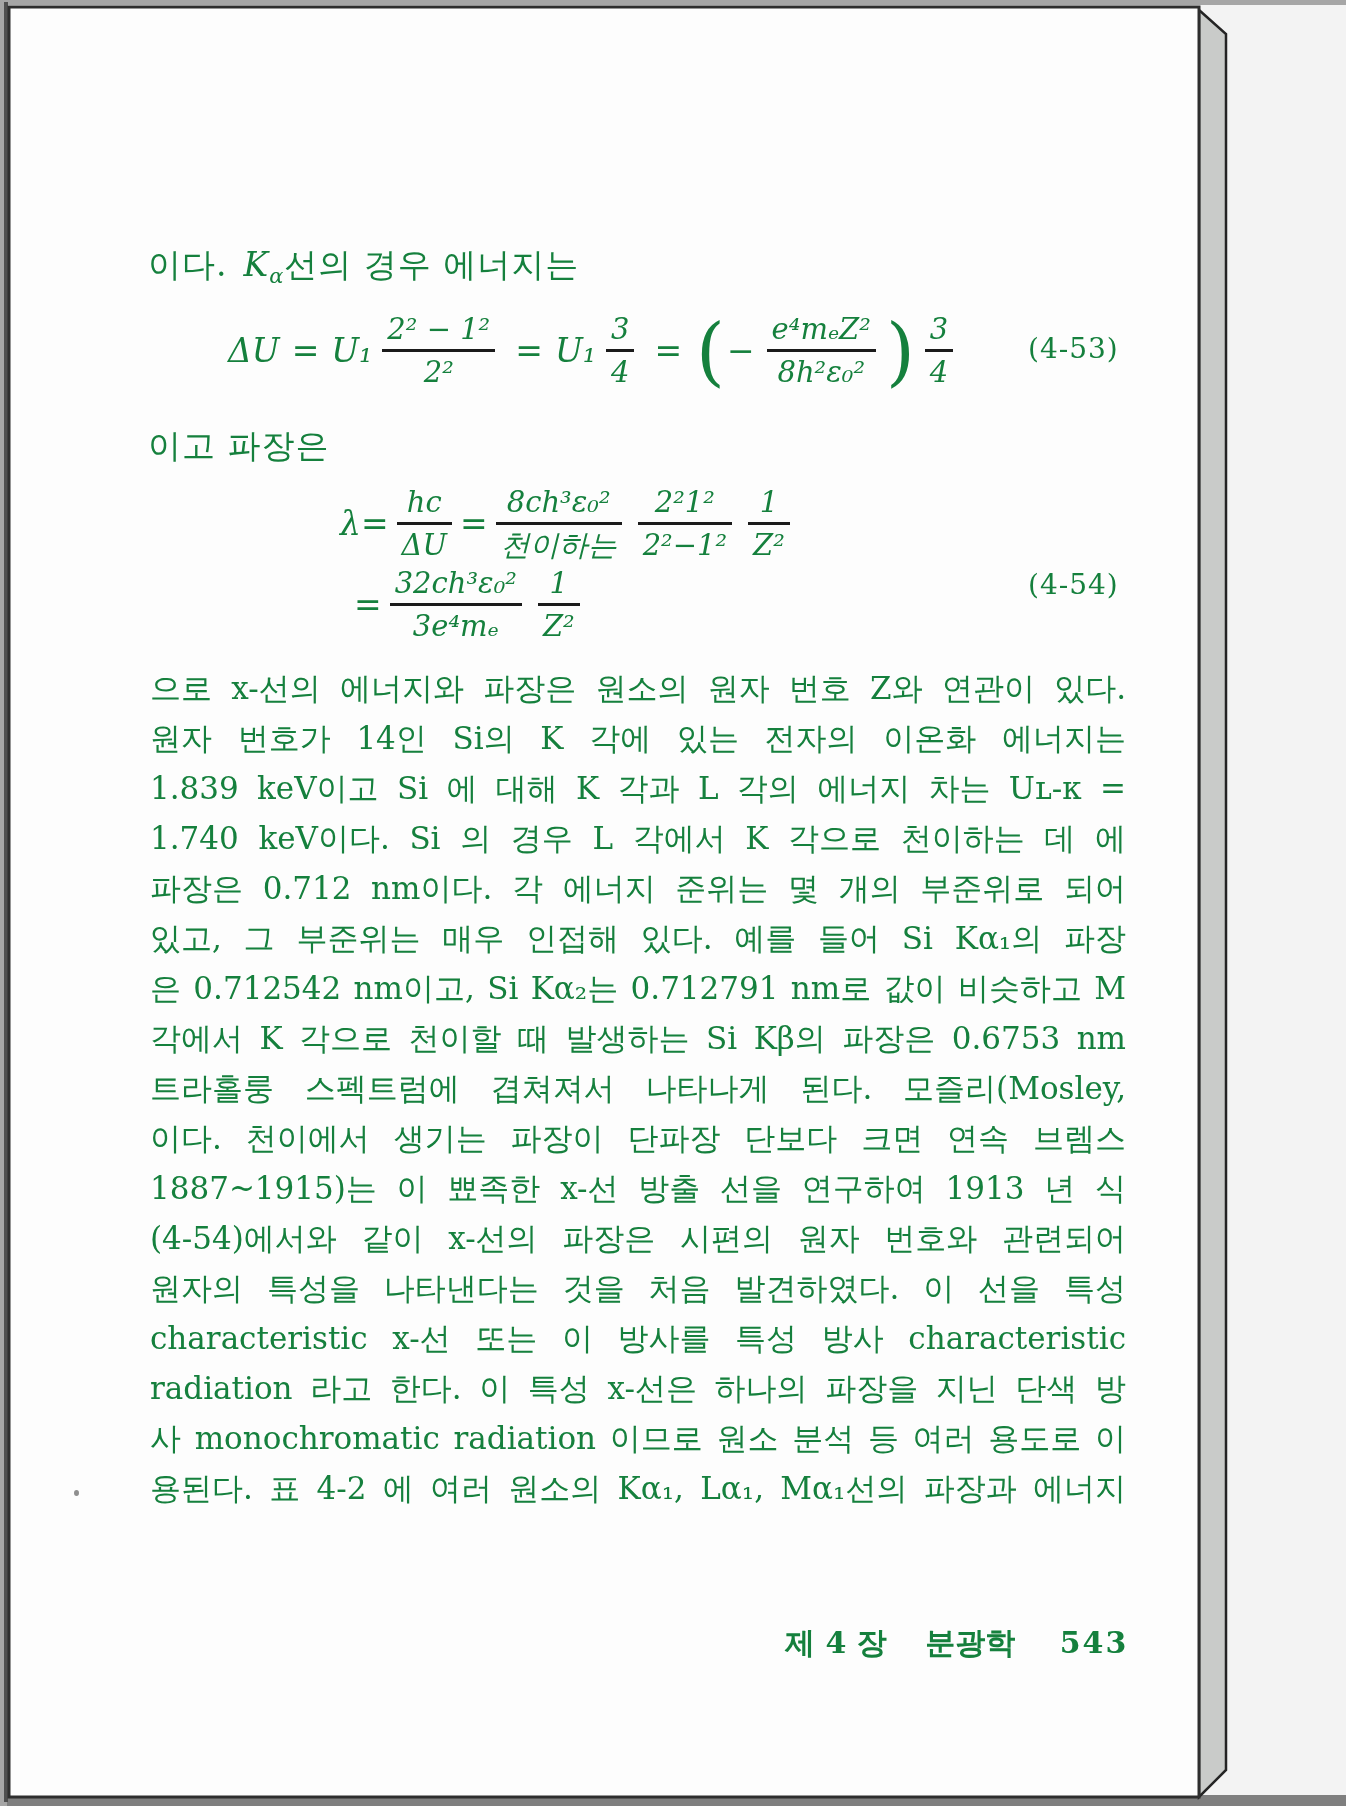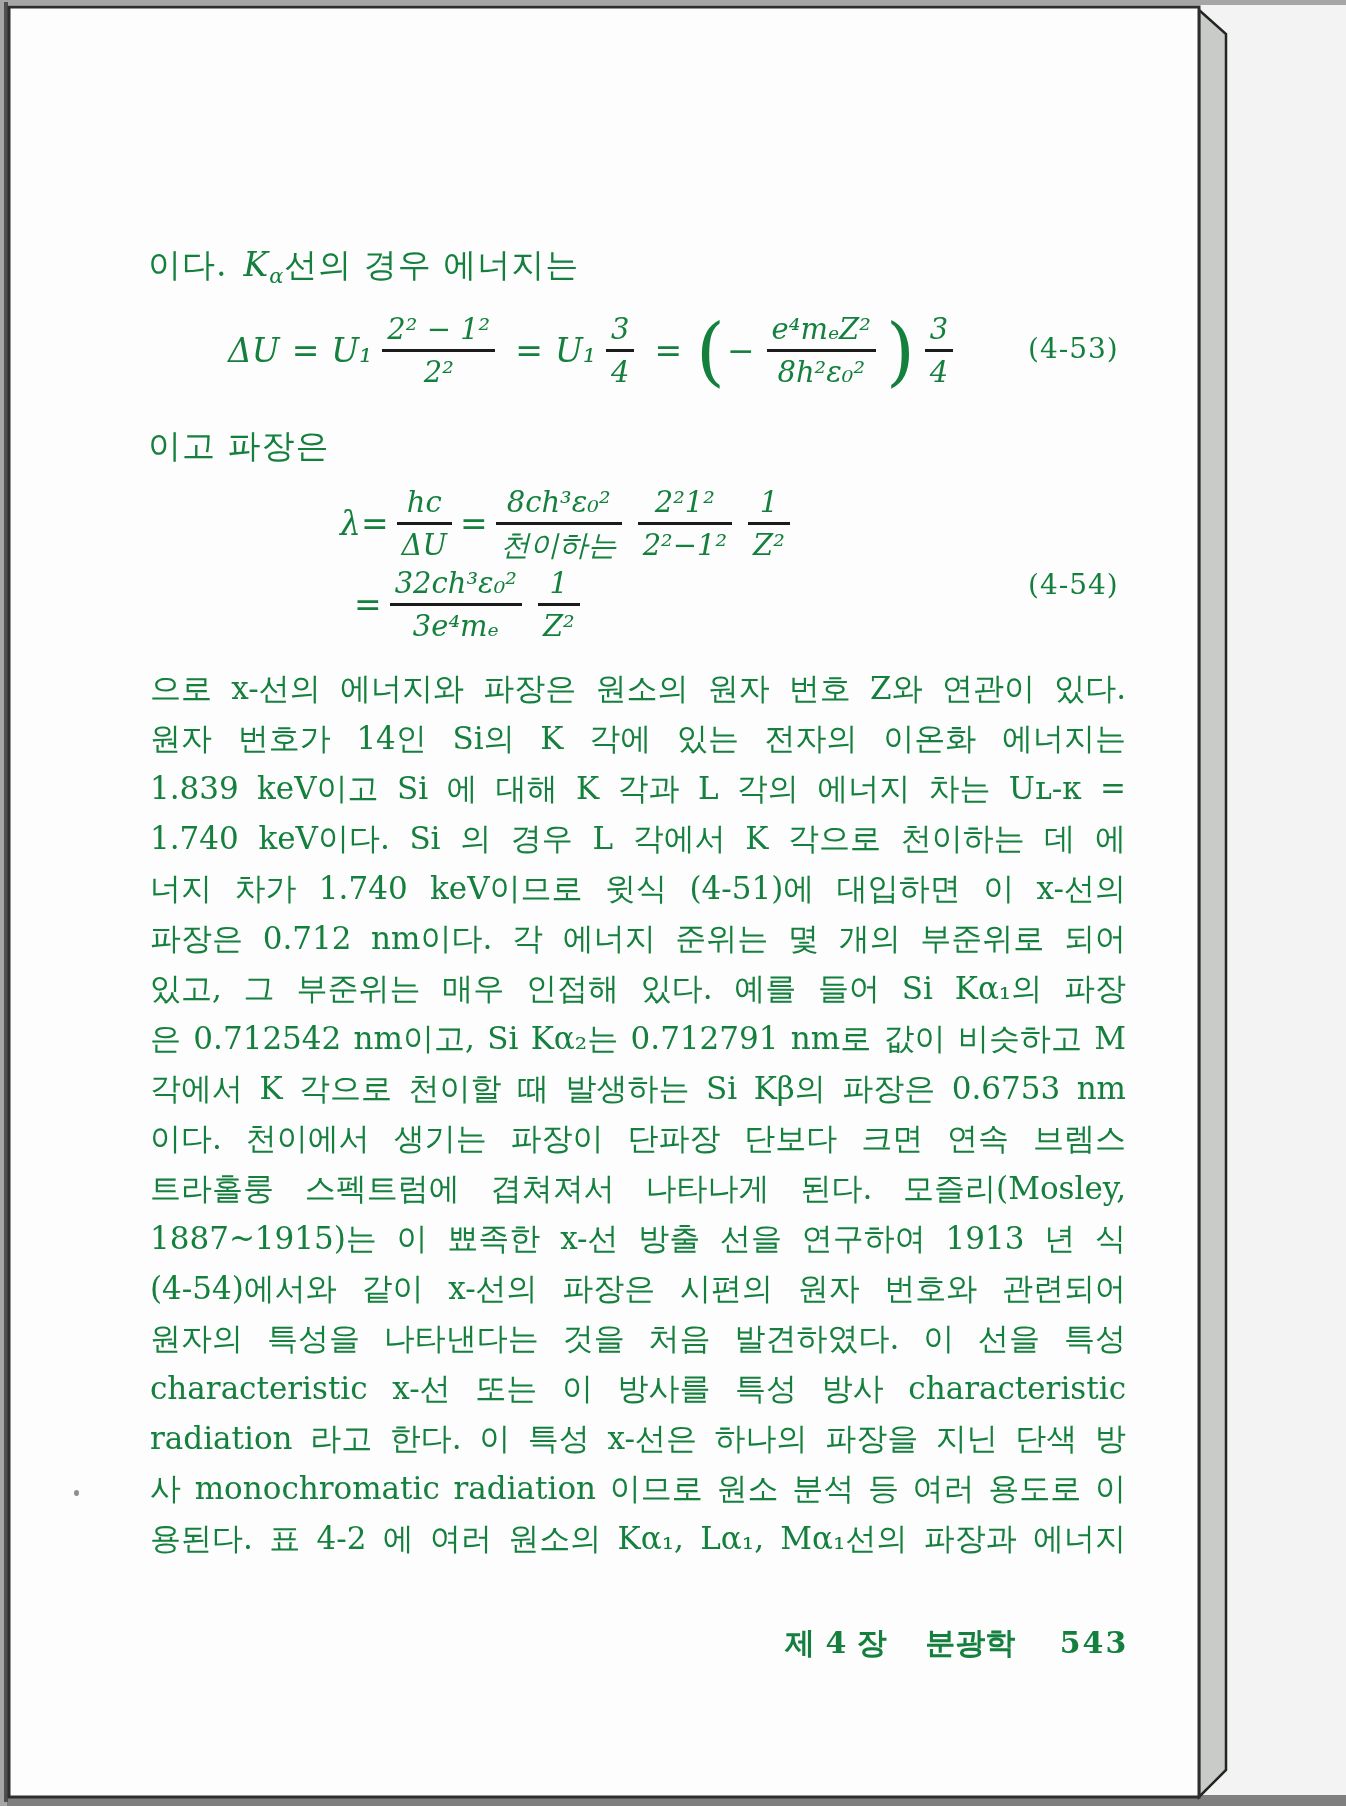--- a/index.html
+++ b/index.html
@@ -154,27 +154,26 @@
       </span>
     </div>
   </div>
   <div class="abs tag tag54">(4-54)</div>
 
   <div class="abs bodytext">
     <div class="line">으로 x-선의 에너지와 파장은 원소의 원자 번호 Z와 연관이 있다.</div>
     <div class="line">원자 번호가 14인 Si의 K 각에 있는 전자의 이온화 에너지는</div>
     <div class="line">1.839 keV이고 Si 에 대해 K 각과 L 각의 에너지 차는 Uʟ-ᴋ =</div>
     <div class="line">1.740 keV이다. Si 의 경우 L 각에서 K 각으로 천이하는 데 에</div>
-    <div class="line">너지 차가 1.740 keV이므로 윗식 (4-51)에 대입하면 이 x-선의</div>
     <div class="line">파장은 0.712 nm이다. 각 에너지 준위는 몇 개의 부준위로 되어</div>
     <div class="line">있고, 그 부준위는 매우 인접해 있다. 예를 들어 Si Kα₁의 파장</div>
     <div class="line">은 0.712542 nm이고, Si Kα₂는 0.712791 nm로 값이 비슷하고 M</div>
     <div class="line">각에서 K 각으로 천이할 때 발생하는 Si Kβ의 파장은 0.6753 nm</div>
+    <div class="line">트라홀룽 스펙트럼에 겹쳐져서 나타나게 된다. 모즐리(Mosley,</div>
     <div class="line">이다. 천이에서 생기는 파장이 단파장 단보다 크면 연속 브렘스</div>
-    <div class="line">트라홀룽 스펙트럼에 겹쳐져서 나타나게 된다. 모즐리(Mosley,</div>
     <div class="line">1887~1915)는 이 뾰족한 x-선 방출 선을 연구하여 1913 년 식</div>
     <div class="line">(4-54)에서와 같이 x-선의 파장은 시편의 원자 번호와 관련되어</div>
     <div class="line">원자의 특성을 나타낸다는 것을 처음 발견하였다. 이 선을 특성</div>
     <div class="line">characteristic x-선 또는 이 방사를 특성 방사 characteristic</div>
     <div class="line">radiation 라고 한다. 이 특성 x-선은 하나의 파장을 지닌 단색 방</div>
     <div class="line">사 monochromatic radiation 이므로 원소 분석 등 여러 용도로 이</div>
     <div class="line">용된다. 표 4-2 에 여러 원소의 Kα₁, Lα₁, Mα₁선의 파장과 에너지</div>
   </div>
 
   <div class="abs footer">

